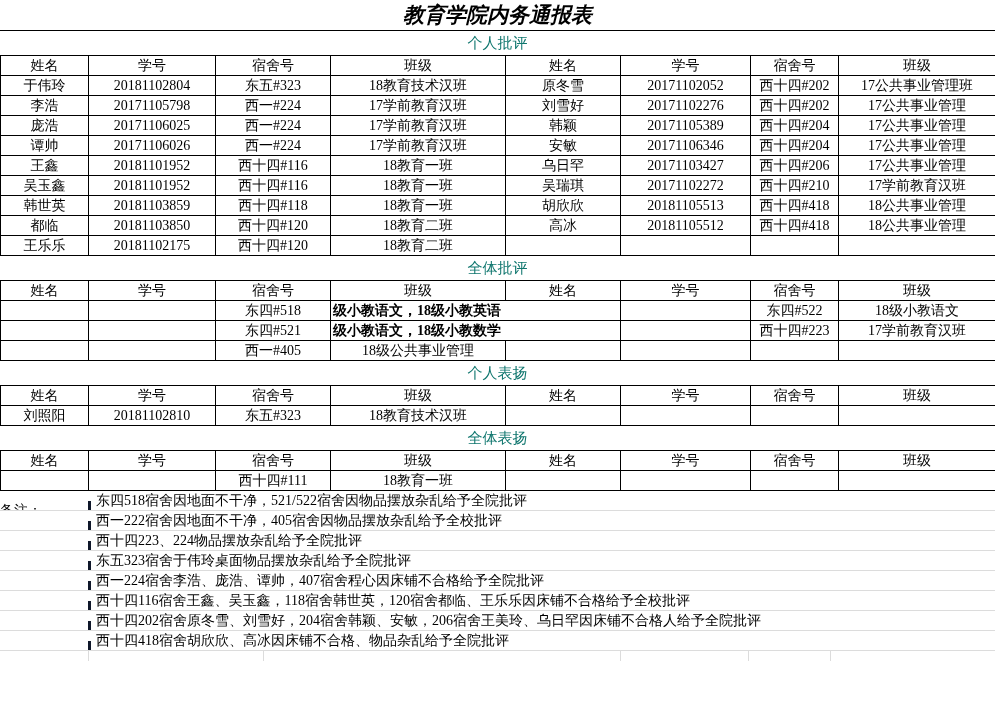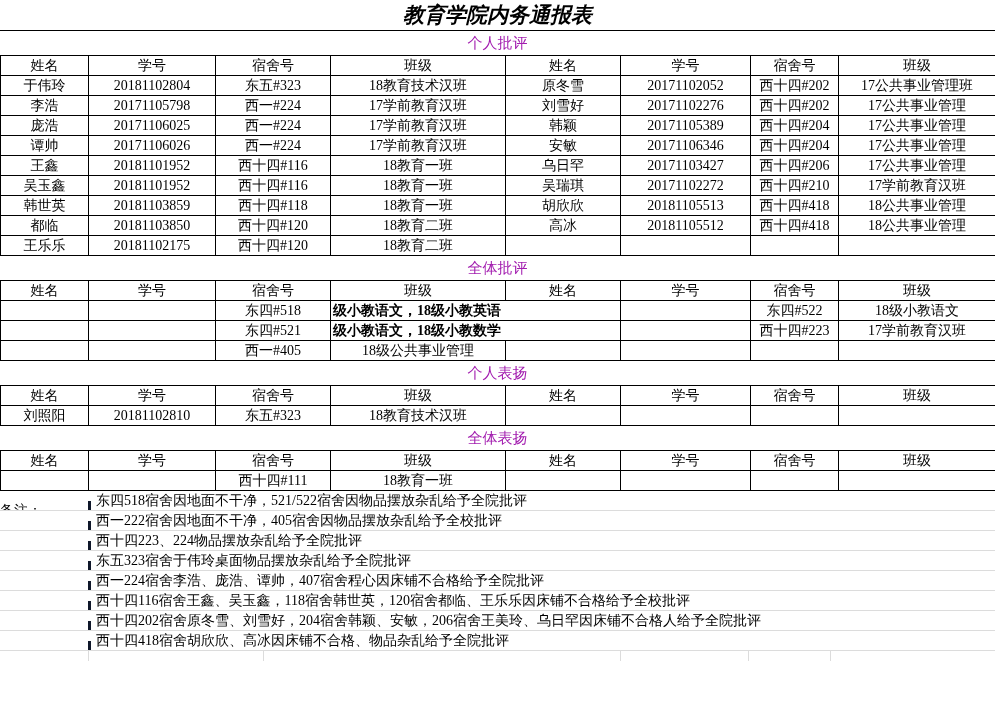--- a/index.html
+++ b/index.html
@@ -15,21 +15,21 @@
     height:30px; line-height:30px;
     text-align:center;
     font-size:21px; font-weight:bold;
     border-bottom:1px solid #000;
     font-style:italic;
   }
   .section-heading {
     height:24px; line-height:24px;
     text-align:center;
     font-size:15px;
-    color:#a21caf;
+    color:#0f766e;
   }
   table.grid {
     border-collapse:collapse;
     table-layout:fixed;
     width:995px;
   }
   table.grid td, table.grid th {
     border:1px solid #000;
     height:19px;
     line-height:19px;

